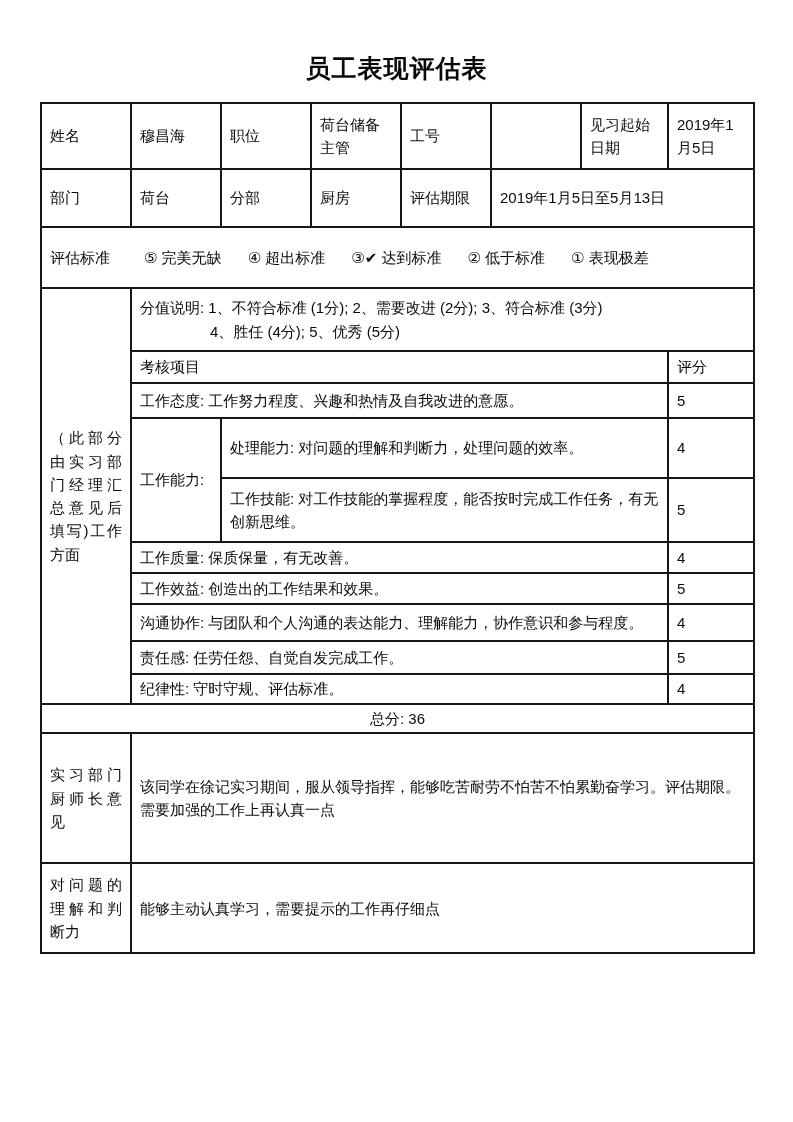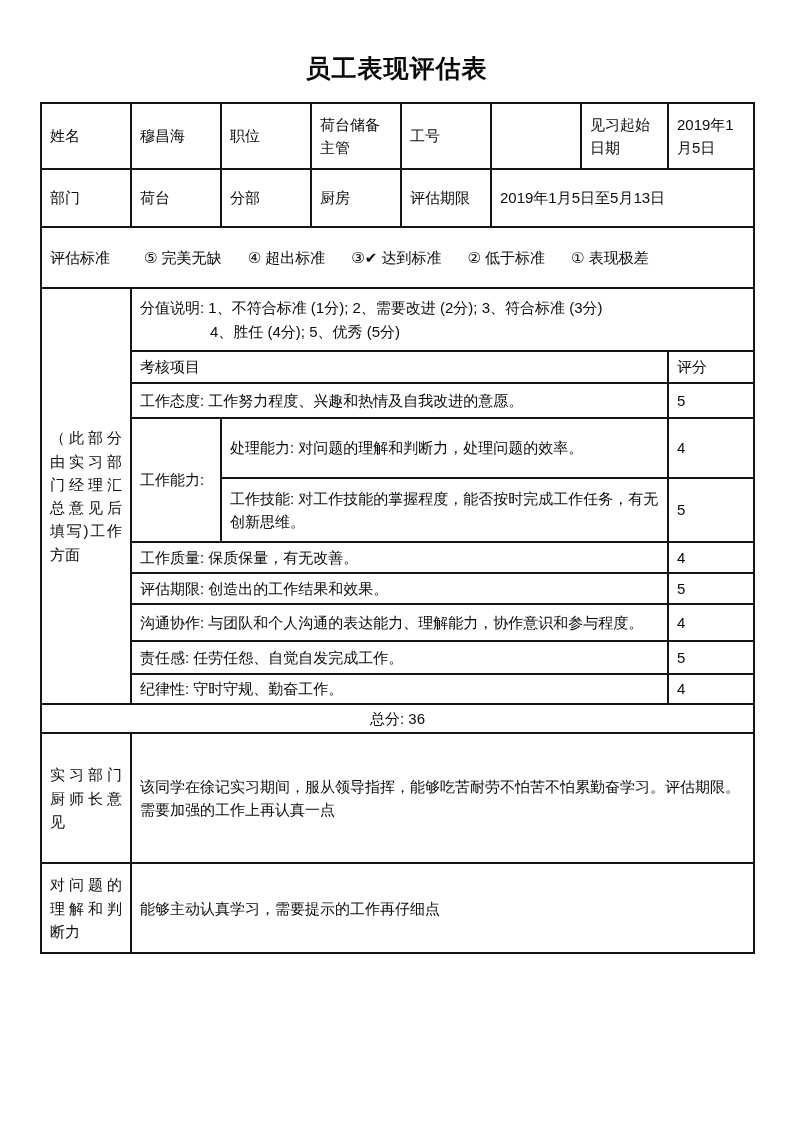--- a/index.html
+++ b/index.html
@@ -118,36 +118,36 @@
         <td colspan="5" class="item-text">工作技能: 对工作技能的掌握程度，能否按时完成工作任务，有无创新思维。</td>
         <td class="score-val">5</td>
       </tr>
 
       <tr style="height:31px">
         <td colspan="6" class="item-text">工作质量: 保质保量，有无改善。</td>
         <td class="score-val">4</td>
       </tr>
 
       <tr style="height:31px">
-        <td colspan="6" class="item-text">评估期限: 创造出的工作结果和效果。</td>
+        <td colspan="6" class="item-text">工作效益: 创造出的工作结果和效果。</td>
         <td class="score-val">5</td>
       </tr>
 
       <tr style="height:37px">
         <td colspan="6" class="item-text" style="padding-right:2px">沟通协作: 与团队和个人沟通的表达能力、理解能力，协作意识和参与程度。</td>
         <td class="score-val">4</td>
       </tr>
 
       <tr style="height:33px">
         <td colspan="6" class="item-text">责任感: 任劳任怨、自觉自发完成工作。</td>
         <td class="score-val">5</td>
       </tr>
 
       <tr style="height:30px">
-        <td colspan="6" class="item-text">纪律性: 守时守规、勤奋工作。</td>
+        <td colspan="6" class="item-text">纪律性: 守时守规、评估标准。</td>
         <td class="score-val">4</td>
       </tr>
 
       <tr style="height:29px">
         <td colspan="8" class="total-cell">
           <span>总分:</span>
           <span>36</span>
         </td>
       </tr>
 

